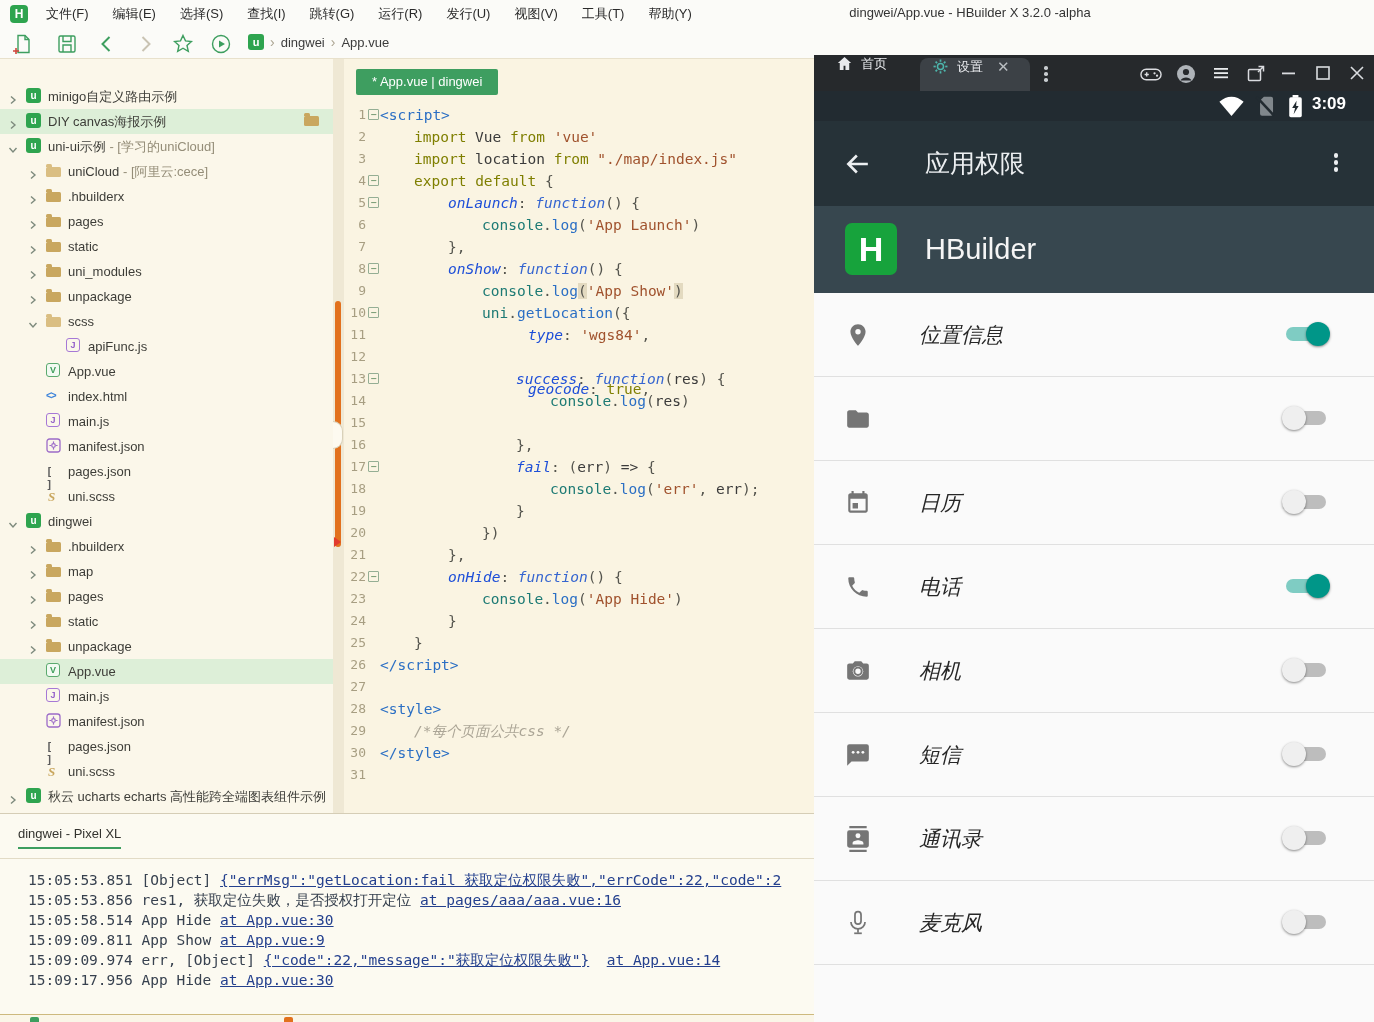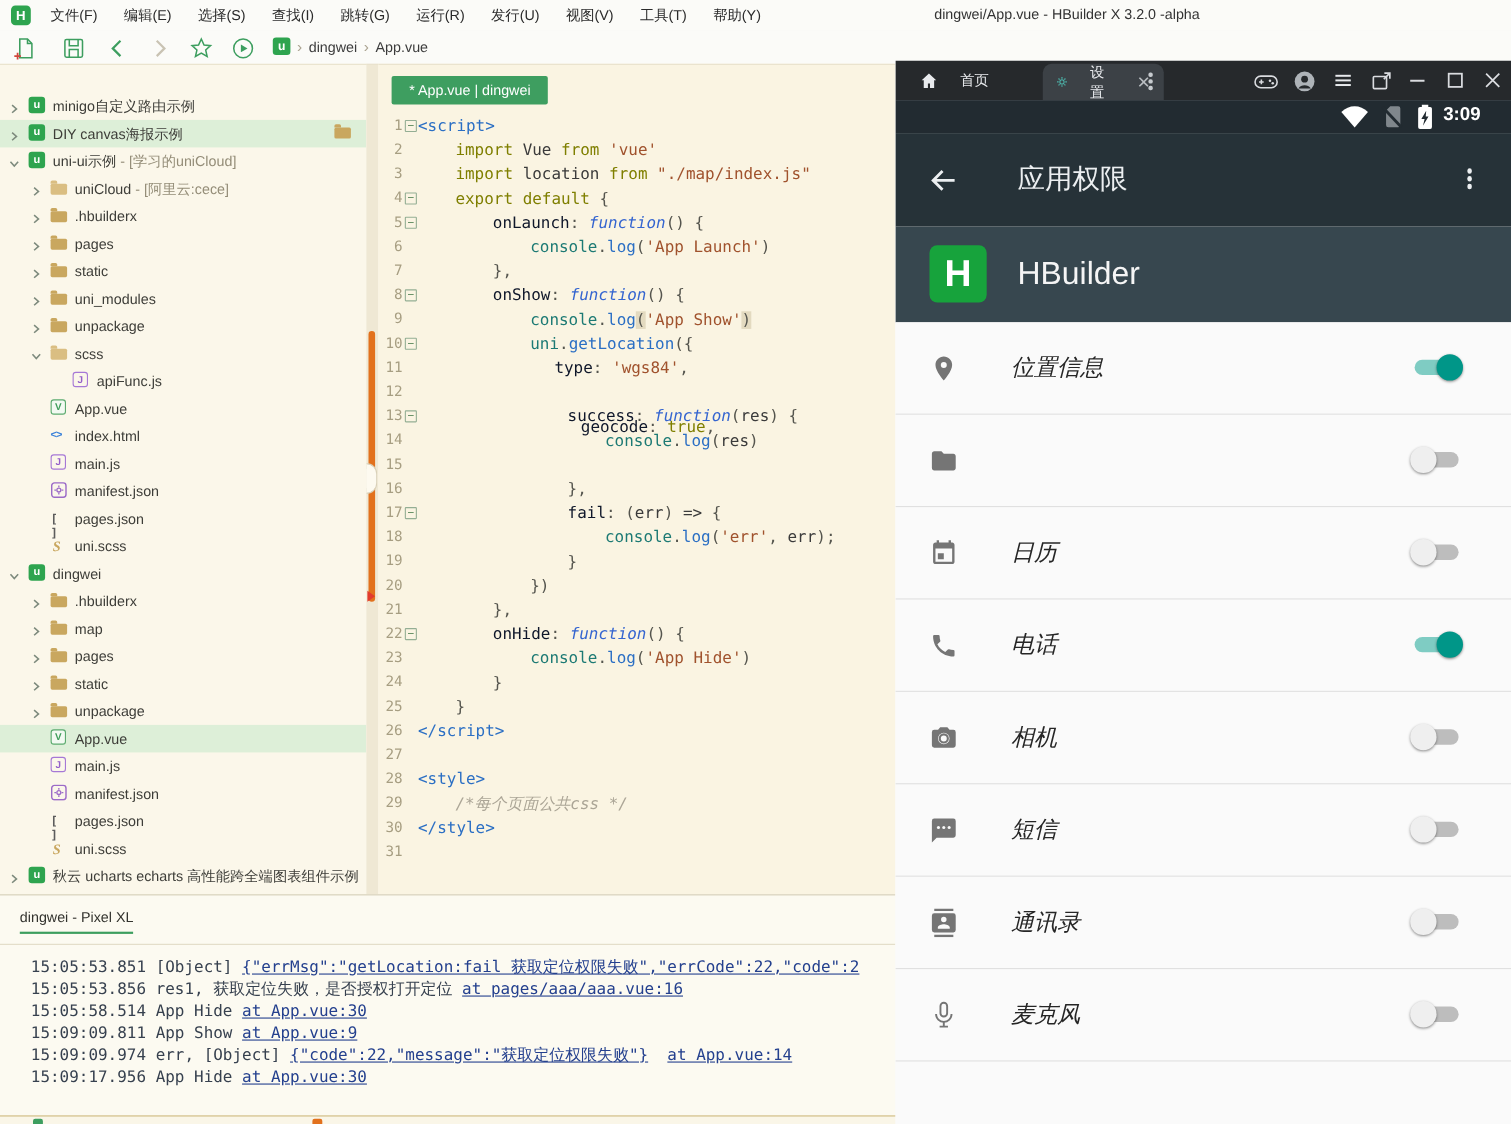--- a/index.html
+++ b/index.html
@@ -52,21 +52,21 @@
   #editor { position:absolute; left:344px; top:58px; width:470px; height:755px; background:#FAF4E2; border-top:1px solid #E8E1CC; overflow:hidden; }
   #editor-tab { position:absolute; left:12px; top:10px; height:26px; padding:0 16px; background:#3E9E60; border-radius:2px; color:#fff; font-size:13px; line-height:26px; }
   #gutter, #code-lines { position:absolute; top:45px; font-family:"DejaVu Sans Mono",monospace; font-size:14.5px; }
   #gutter { left:0; width:34px; }
   .lnum { position:absolute; right:12px; height:22px; line-height:22px; color:#A79E82; font-size:13px; }
   .fold-box { position:absolute; left:24px; width:11px; height:11px; border:1px solid #94AE94; border-radius:1px; color:#5E8A5E; font-size:10px; line-height:9px; text-align:center; background:#FAF4E2; }
   #code-lines { left:36px; right:0; }
   .cline { position:absolute; height:22px; line-height:22px; white-space:pre; }
   .tk-kw  { color:#7F7F00; }
   .tk-tag { color:#2B6FC4; }
-  .tk-prop{ color:#0f172a; }
+  .tk-prop{ color:#1d4ed8;font-style:italic; }
   .tk-fn  { color:#3565D0; font-style:italic; }
   .tk-obj { color:#1D7A74; }
   .tk-mth { color:#2B6FC4; }
   .tk-str { color:#A0522D; }
   .tk-pl  { color:#3B3B3B; }
   .tk-pu  { color:#55554e; }
   .tk-puh { color:#55554e; background:#E3DAC0; }
   .tk-cm  { color:#ABA596; font-style:italic; }
 
   
@@ -75,22 +75,22 @@
   #console-sep { position:absolute; left:0; top:44px; width:814px; height:1px; background:#E2DBC6; }
   #console-log { position:absolute; left:28px; top:56px; right:0; font-family:"DejaVu Sans Mono",monospace; font-size:14.5px; overflow:hidden; }
   .con-line { height:20px; line-height:20px; white-space:pre; color:#37414F; }
   .con-link { color:#24408E; text-decoration:underline; cursor:pointer; }
   #status-strip { position:absolute; left:0; top:1014px; width:1374px; height:8px; background:#FAF6E8; border-top:1px solid #CDB97E; }
   .strip-dot { position:absolute; top:2px; width:9px; height:9px; border-radius:2px; }
 
   
   #emu { position:absolute; left:814px; top:55px; width:560px; height:967px; background:#FAFAFA; overflow:hidden; }
   #emu-tabbar { position:absolute; left:0; top:0; width:560px; height:36px; background:#26292C; }
-  .emu-tab { position:absolute; top:0; height:36px; display:flex; align-items:center; gap:20px; color:#E8EAED; font-size:13px; padding:0 12px; }
-  .emu-tab.active { background:#3C4146; border-radius:8px 8px 0 0; top:3px; height:33px;margin-left:28px; }
+  .emu-tab { position:absolute; top:0; height:36px; display:flex; gap:8px; color:#E8EAED; font-size:13px; padding:0 12px; }
+  .emu-tab.active { background:#3C4146; border-radius:8px 8px 0 0; top:3px; height:33px; }
   .tab-close { color:#B9BDC1; font-size:15px; margin-left:6px; }
   .kebab { display:inline-flex; flex-direction:column; gap:2.5px; }
   .kebab i { width:3.5px; height:3.5px; border-radius:50%; background:#C7CBCF; }
   .winctl { position:absolute; top:9px; width:20px; height:20px; }
   #emu-status { position:absolute; left:0; top:36px; width:560px; height:30px; background:#222B31; }
   .st-icon { position:absolute; top:4px; }
   #st-clock { position:absolute; left:498px; top:3px; color:#fff; font-size:17px; font-weight:bold; }
 
   #app-header { position:absolute; left:0; top:66px; width:560px; height:85px; background:#263238; }
   #app-back { position:absolute; left:30px; top:31px; width:24px; height:22px; }
@@ -483,21 +483,21 @@
         <div class="cline" style="top: 0px; left: 0px;"><span class="tk-tag">&lt;script&gt;</span></div>
         <div class="cline" style="top: 22px; left: 34px;"><span class="tk-kw">import</span><span class="tk-pl"> Vue </span><span class="tk-kw">from</span><span class="tk-pl"> </span><span class="tk-str">'vue'</span></div>
         <div class="cline" style="top: 44px; left: 34px;"><span class="tk-kw">import</span><span class="tk-pl"> location </span><span class="tk-kw">from</span><span class="tk-pl"> </span><span class="tk-str">"./map/index.js"</span></div>
         <div class="cline" style="top: 66px; left: 34px;"><span class="tk-kw">export</span><span class="tk-pl"> </span><span class="tk-kw">default</span><span class="tk-pu"> {</span></div>
         <div class="cline" style="top: 88px; left: 68px;"><span class="tk-prop">onLaunch</span><span class="tk-pu">: </span><span class="tk-fn">function</span><span class="tk-pu">() {</span></div>
         <div class="cline" style="top: 110px; left: 102px;"><span class="tk-obj">console</span><span class="tk-pu">.</span><span class="tk-mth">log</span><span class="tk-pu">(</span><span class="tk-str">'App Launch'</span><span class="tk-pu">)</span></div>
         <div class="cline" style="top: 132px; left: 68px;"><span class="tk-pu">},</span></div>
         <div class="cline" style="top: 154px; left: 68px;"><span class="tk-prop">onShow</span><span class="tk-pu">: </span><span class="tk-fn">function</span><span class="tk-pu">() {</span></div>
         <div class="cline" style="top: 176px; left: 102px;"><span class="tk-obj">console</span><span class="tk-pu">.</span><span class="tk-mth">log</span><span class="tk-puh">(</span><span class="tk-str">'App Show'</span><span class="tk-puh">)</span></div>
         <div class="cline" style="top: 198px; left: 102px;"><span class="tk-obj">uni</span><span class="tk-pu">.</span><span class="tk-mth">getLocation</span><span class="tk-pu">({</span></div>
-        <div class="cline" style="top: 220px; left: 124px;"><span class="tk-prop">type</span><span class="tk-pu">: </span><span class="tk-str">'wgs84'</span><span class="tk-pu">,</span></div>
+        <div class="cline" style="top: 220px; left: 148px;"><span class="tk-prop">type</span><span class="tk-pu">: </span><span class="tk-str">'wgs84'</span><span class="tk-pu">,</span></div>
         <div class="cline" style="top: 242px; left: 148px; margin-top: 32px;"><span class="tk-prop">geocode</span><span class="tk-pu">: </span><span class="tk-kw">true</span><span class="tk-pu">,</span></div>
         <div class="cline" style="top: 264px; left: 136px;"><span class="tk-prop">success</span><span class="tk-pu">: </span><span class="tk-fn">function</span><span class="tk-pu">(</span><span class="tk-pl">res</span><span class="tk-pu">) {</span></div>
         <div class="cline" style="top: 286px; left: 170px;"><span class="tk-obj">console</span><span class="tk-pu">.</span><span class="tk-mth">log</span><span class="tk-pu">(</span><span class="tk-pl">res</span><span class="tk-pu">)</span></div>
         <div class="cline" style="top: 308px; left: 0px;"></div>
         <div class="cline" style="top: 330px; left: 136px;"><span class="tk-pu">},</span></div>
         <div class="cline" style="top: 352px; left: 136px;"><span class="tk-prop">fail</span><span class="tk-pu">: (</span><span class="tk-pl">err</span><span class="tk-pu">) </span><span class="tk-pl">=&gt;</span><span class="tk-pu"> {</span></div>
         <div class="cline" style="top: 374px; left: 170px;"><span class="tk-obj">console</span><span class="tk-pu">.</span><span class="tk-mth">log</span><span class="tk-pu">(</span><span class="tk-str">'err'</span><span class="tk-pu">, </span><span class="tk-pl">err</span><span class="tk-pu">);</span></div>
         <div class="cline" style="top: 396px; left: 136px;"><span class="tk-pu">}</span></div>
         <div class="cline" style="top: 418px; left: 102px;"><span class="tk-pu">})</span></div>
         <div class="cline" style="top: 440px; left: 68px;"><span class="tk-pu">},</span></div>

